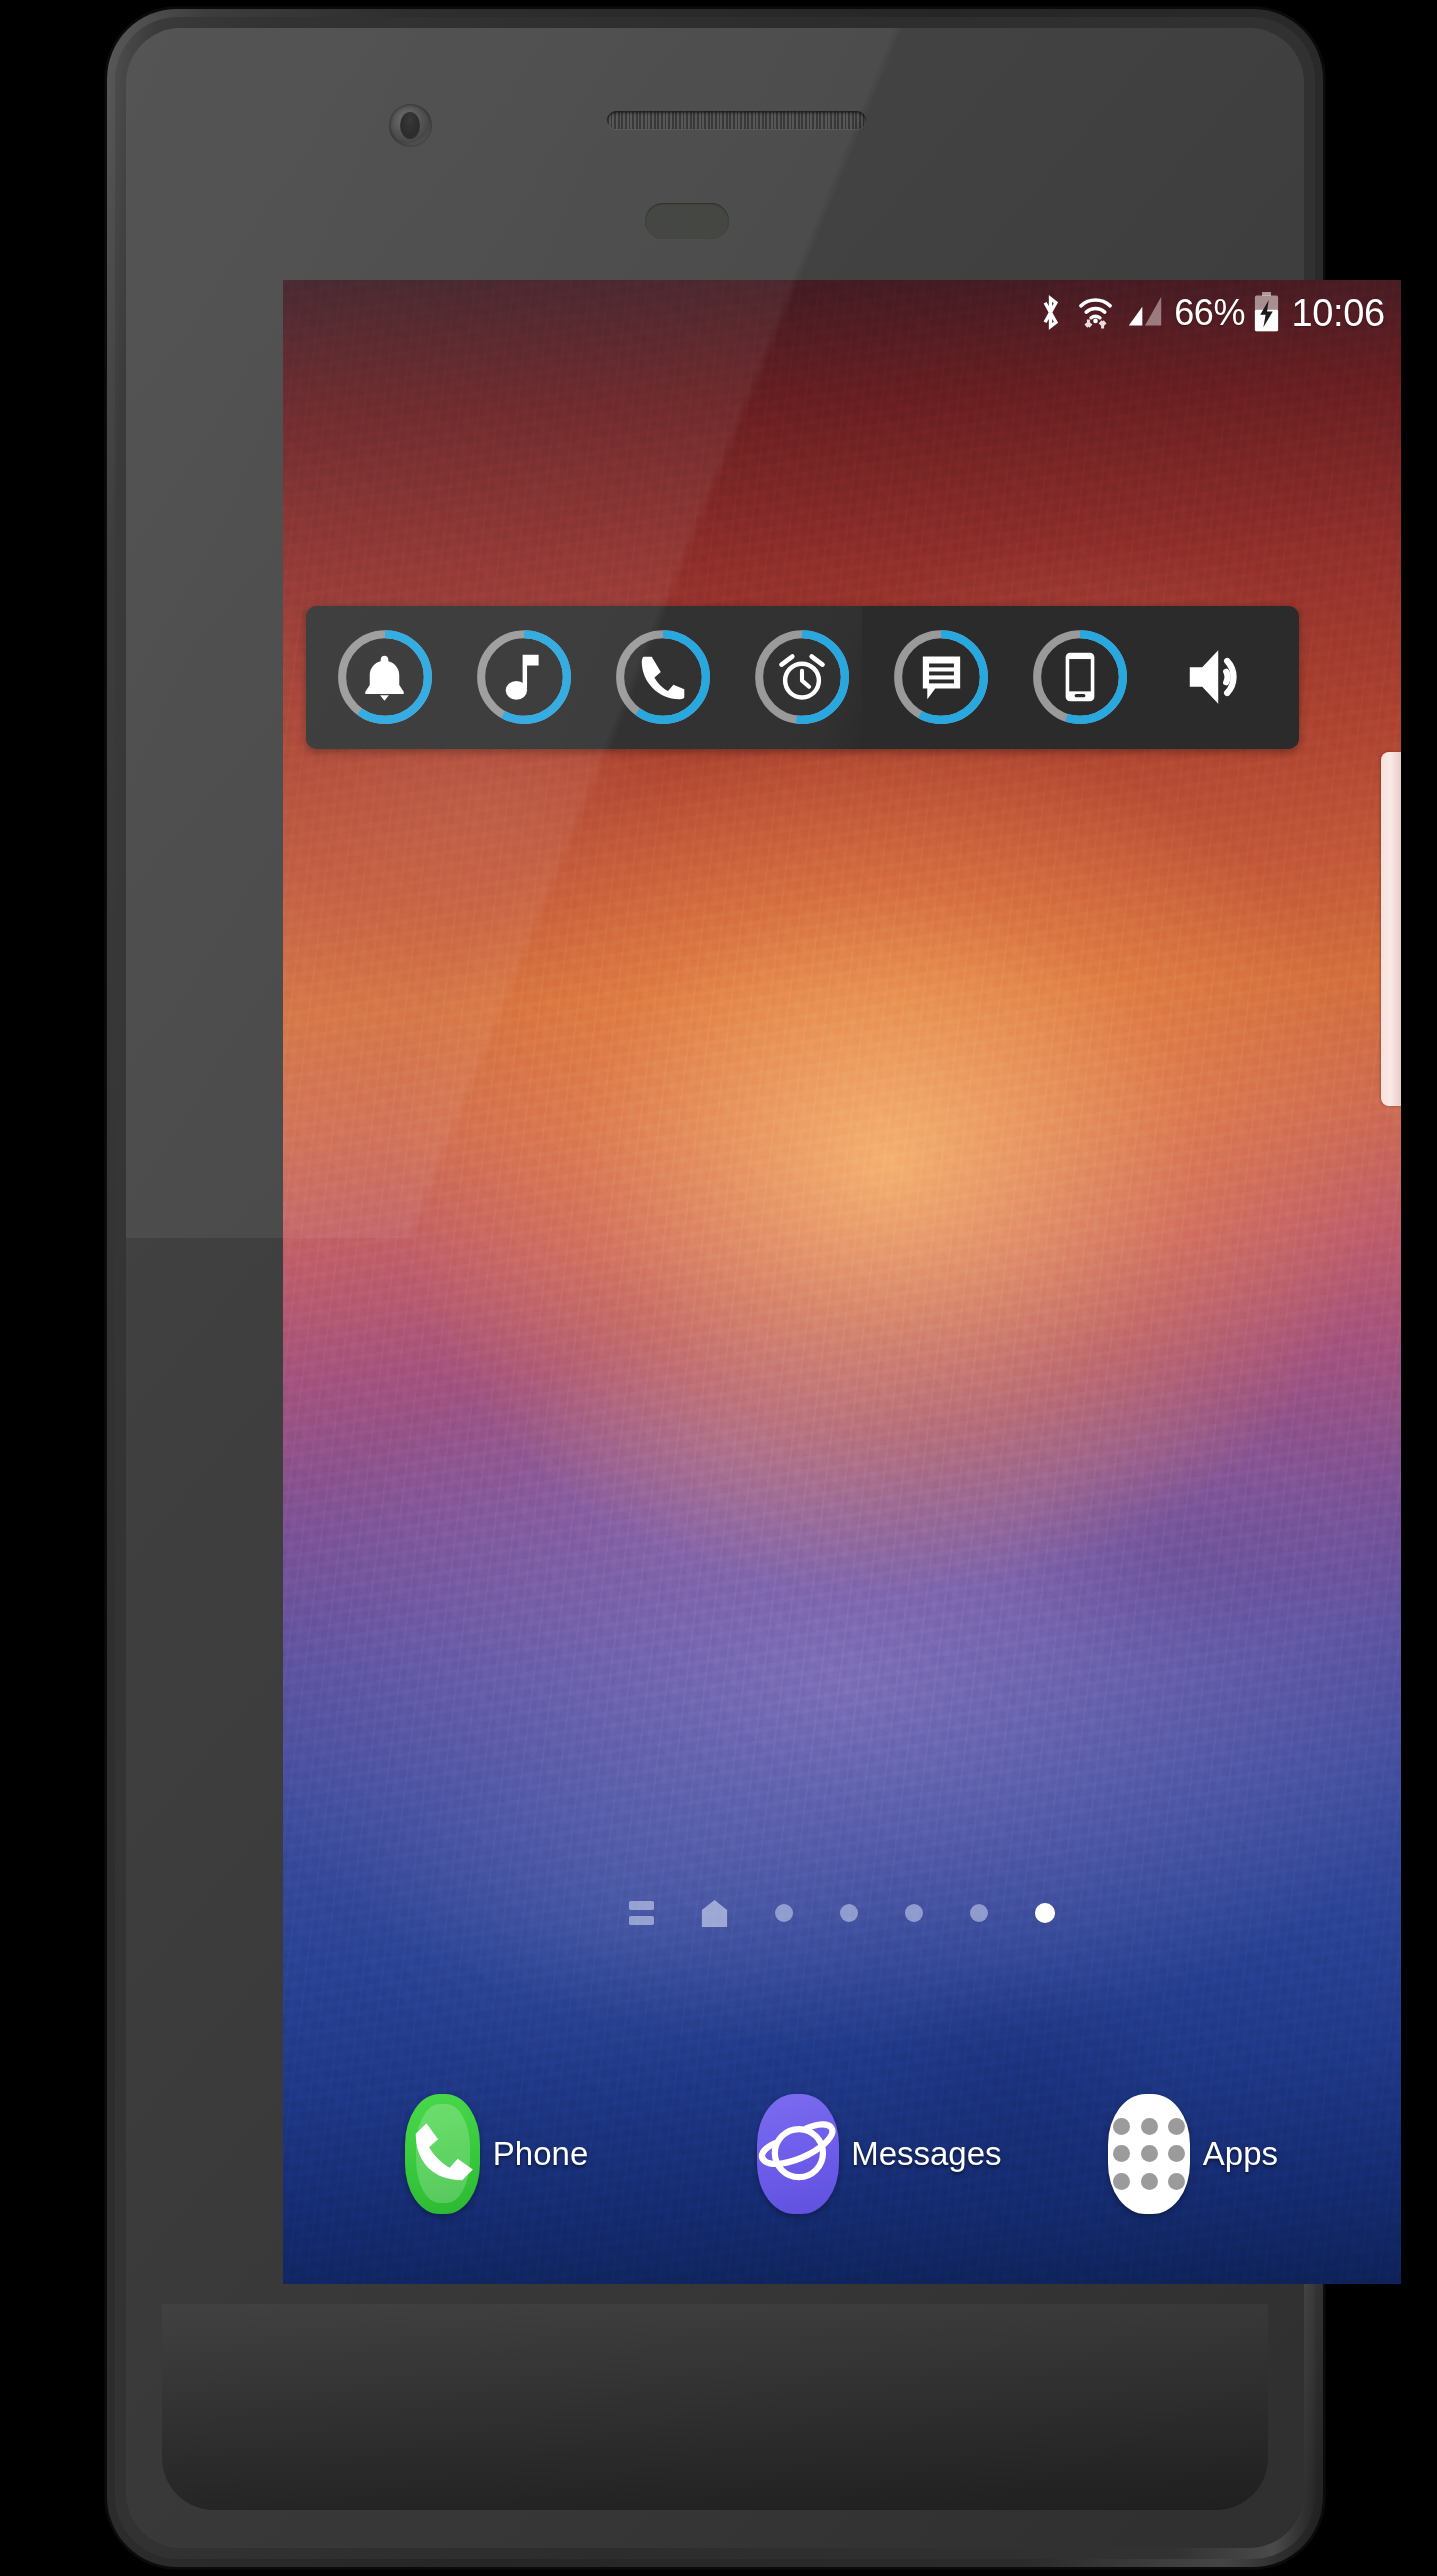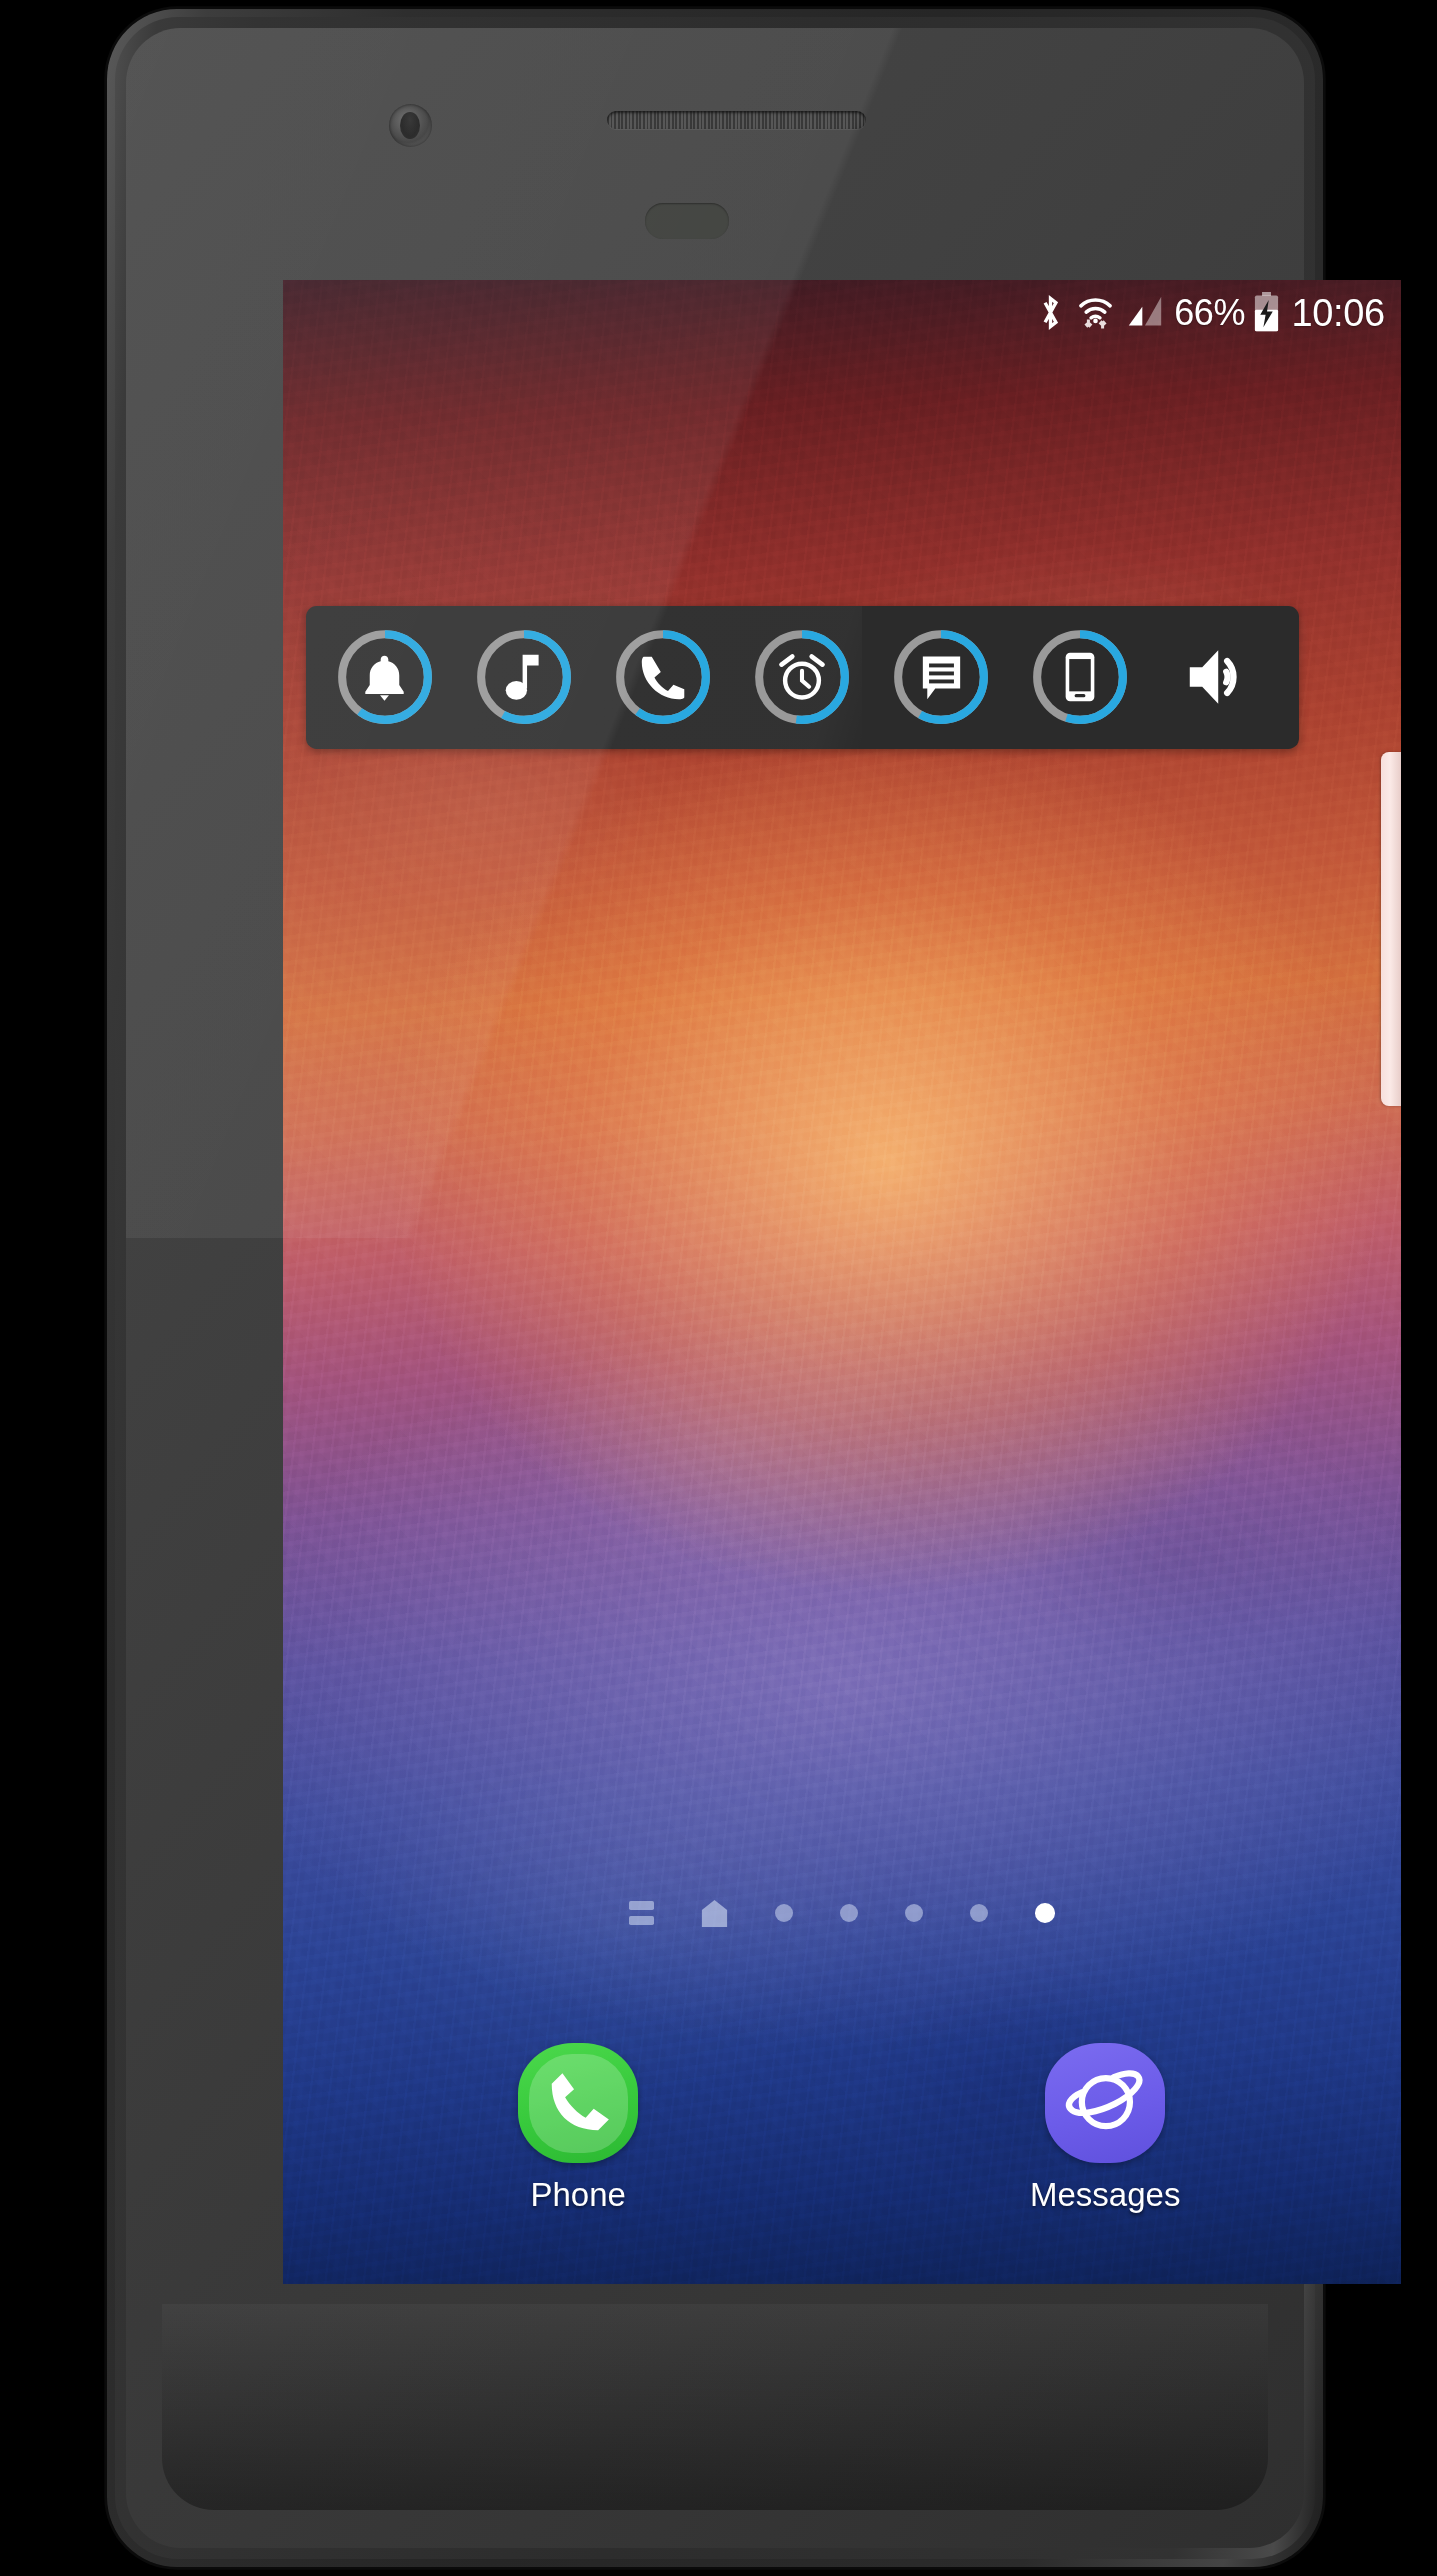--- a/index.html
+++ b/index.html
@@ -190,21 +190,21 @@
   #home-page-icon{ width:27px; height:29px; }
 
   
   #dock{
     position:absolute; left:0; bottom:70px; width:100%;
     display:flex; align-items:flex-start; justify-content:space-around;
     padding:0 32px; z-index:6;
   }
   .dock-item{
     width:170px;
-    display:flex; flex-direction:column; align-items:center; gap:12.5px;
+    display:flex; flex-direction:row; align-items:center; gap:12.5px;
   }
   .app-icon{
     width:120px; height:120px;
     border-radius:38px / 41px;
     display:flex; align-items:center; justify-content:center;
     position:relative;
     box-shadow:0 2.7px 6.3px rgba(0,0,0,.30);
   }
   .squircle{ border-radius:46% 46% 46% 46% / 42% 42% 42% 42%; }
   .app-label{
@@ -432,20 +432,36 @@
           <div class="dock-item">
             <span class="app-icon squircle" id="icon-internet">
               <svg width="82" height="82" viewBox="0 0 92 92">
                 <circle cx="47" cy="45" r="27" fill="none" stroke="#fff" stroke-width="7"></circle>
                 <path d="M20 34 C6 40 2 49 9 54 c8 6 28 3 48 -7 c20 -10 32 -24 26 -31 c-4 -5 -15 -4 -27 1" fill="none" stroke="#fff" stroke-width="7" stroke-linecap="round"></path>
               </svg>
             </span>
             <span class="app-label">Messages</span>
           </div>
 
+          <div class="dock-item">
+            <span class="app-icon squircle" id="icon-apps">
+              <span id="apps-grid">
+                <span></span>
+                <span></span>
+                <span></span>
+                <span></span>
+                <span></span>
+                <span></span>
+                <span></span>
+                <span></span>
+                <span></span>
+              </span>
+            </span>
+            <span class="app-label">Apps</span>
+          </div>
         </div>
 
         <div id="edge-panel-handle"></div>
 
       </div>
 
       <div id="glass-glare"></div>
       <div id="bottom-bezel-sheen"></div>
 
     </div>

